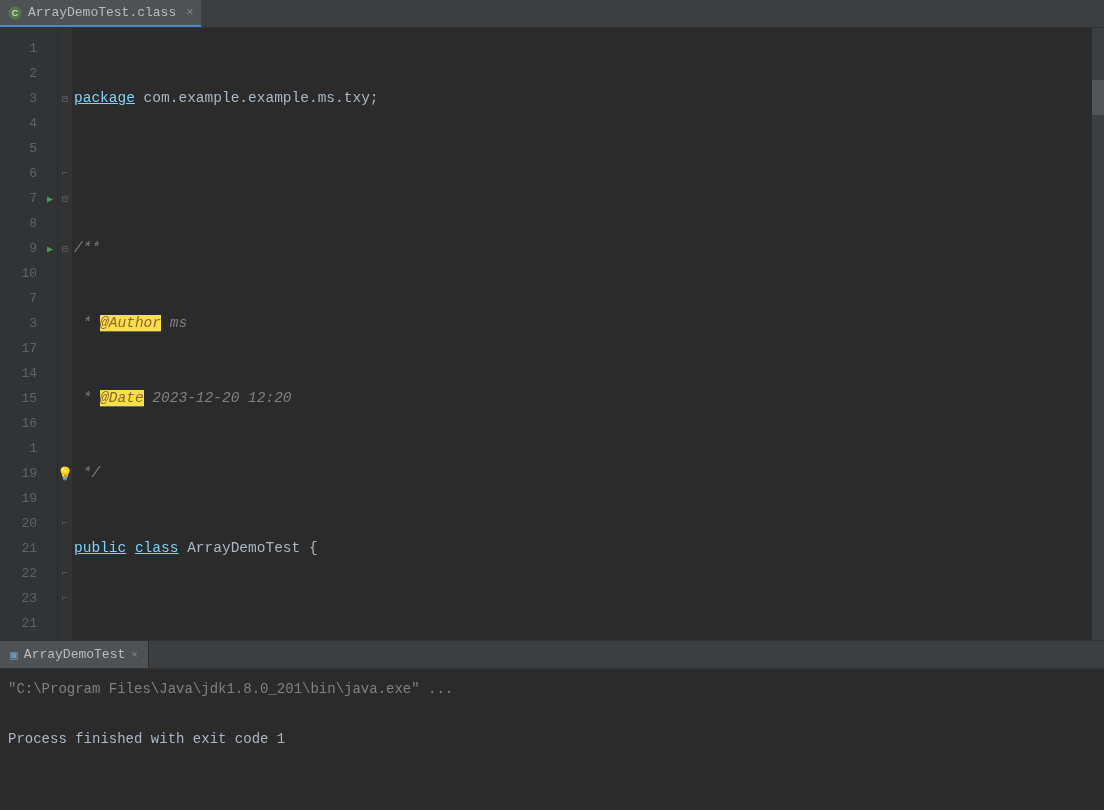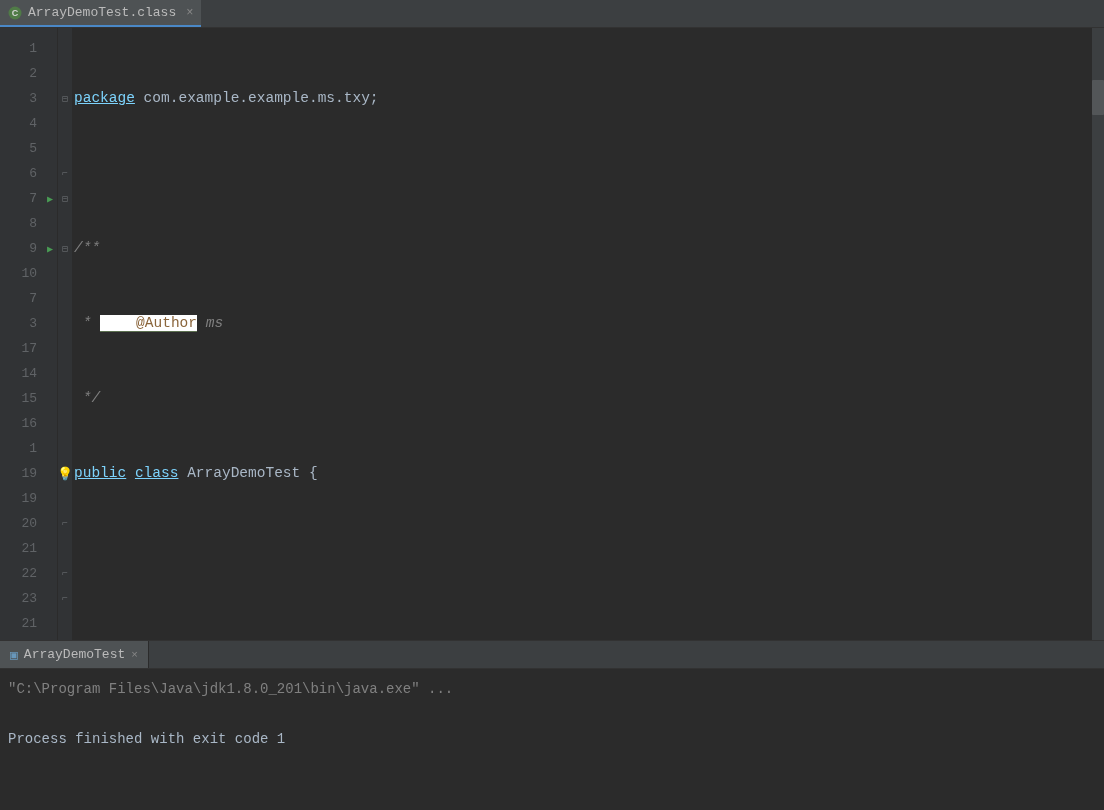--- a/index.html
+++ b/index.html
@@ -107,21 +107,21 @@
       line-height: 25px;
       white-space: pre;
       position: relative;
     }
     .code-line {
       height: 25px;
       padding-left: 2px;
     }
     .kw { color: #7dd3fc; text-decoration: underline; }
     .cmt { color: #808080; font-style: italic; }
-    .ann { color: #8a653b; background: #ffffff; border-bottom: 1px solid #5c7050; padding-left: 36px; }
+    .ann { color: #8a653b; font-style: italic; background: #fde047; border-bottom: 1px solid #5c7050; }
     .class-name { color: #a9b7c6; }
     .scrollbar-right {
       position: absolute;
       right: 0;
       top: 0;
       bottom: 0;
       width: 12px;
       background: #3c3f41;
     }
     .scrollbar-thumb {
@@ -241,20 +241,21 @@
     <div class="fold-mark"></div>
     <div class="fold-mark">⌐</div>
     <div class="fold-mark">⌐</div>
     <div class="fold-mark"></div>
   </div>
   <div class="code-area">
     <div class="code-line"><span class="kw">package</span><span> com.example.example.ms.txy;</span></div>
     <div class="code-line"></div>
     <div class="code-line"><span class="cmt">/**</span></div>
     <div class="code-line"><span class="cmt"> * </span><span class="ann">@Author</span><span class="cmt"> ms</span></div>
+    <div class="code-line"><span class="cmt"> * </span><span class="ann">@Date</span><span class="cmt"> 2023-12-20 12:20</span></div>
     <div class="code-line"><span class="cmt"> */</span></div>
     <div class="code-line"><span class="kw">public</span> <span class="kw">class</span> <span class="class-name">ArrayDemoTest</span><span> {</span></div>
     <div class="code-line"></div>
     
     
     
     
     
     
     

